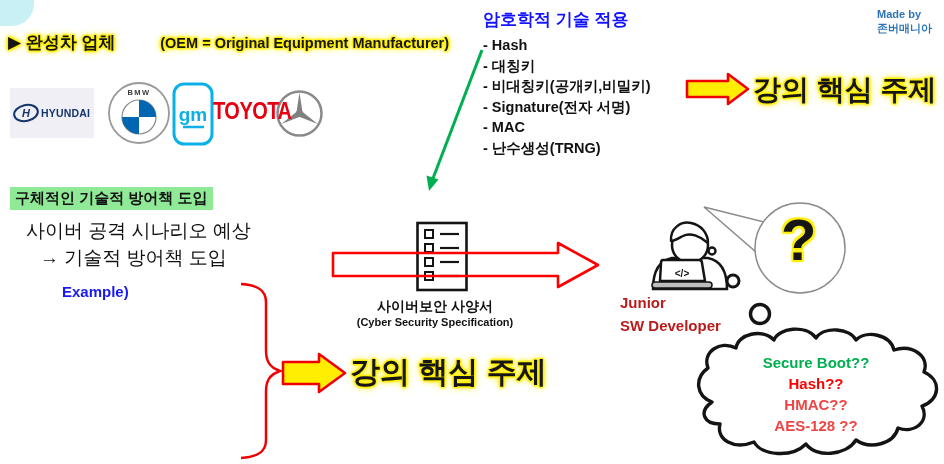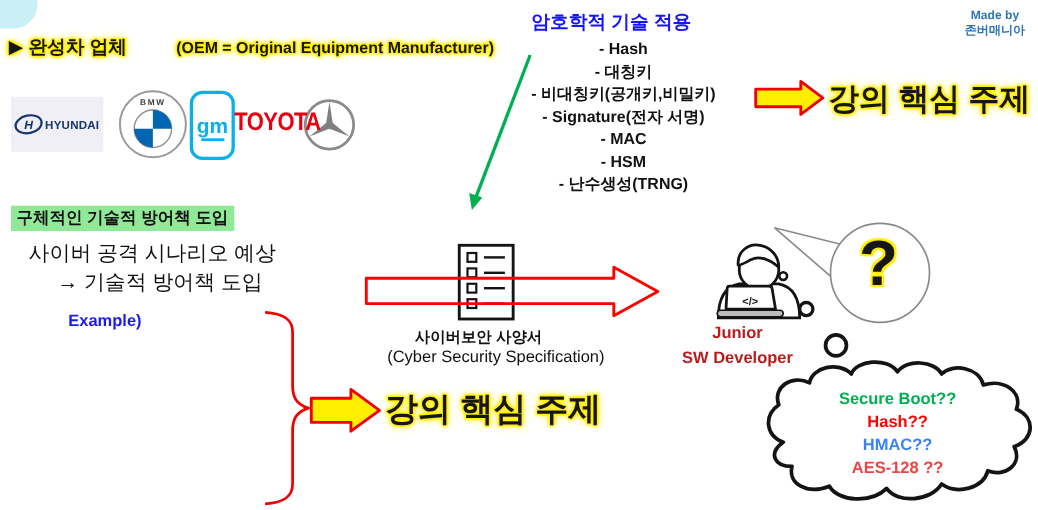--- a/index.html
+++ b/index.html
@@ -1,21 +1,21 @@
 <!DOCTYPE html>
 <html><head>
 <meta charset="utf-8">
 <style>
   html,body{margin:0;padding:0;background:#ffffff;}
   #canvas{
     position:relative;width:944px;height:464px;background:#ffffff;overflow:hidden;
     font-family:"Liberation Sans","DejaVu Sans",sans-serif;color:#111;
   }
   .abs{position:absolute;}
-  .txt{z-index:3;text-align:center;}
+  .txt{z-index:3;}
   #art{position:absolute;left:0;top:0;z-index:2;}
 
   
   .corner-blob{left:0;top:0;width:34px;height:26px;background:#c9f0f4;
     border-radius:0 0 22px 0;z-index:1;}
 
   
   .glow{color:#161616;font-weight:bold;
     text-shadow:0 0 3px #ffee00,0 0 6px #ffee00,1px 1px 2px #ffee00,
       -1px -1px 2px #ffee00,1px -1px 2px #ffee00,-1px 1px 2px #ffee00,0 0 10px #fff176;}
@@ -40,21 +40,21 @@
   .defense-title{left:10px;top:187px;font-size:15px;font-weight:bold;
     background:#8fe996;padding:2px 5px;white-space:nowrap;}
   .scenario{left:26px;top:217px;font-size:19px;line-height:27px;white-space:nowrap;}
   .scenario .l2{padding-left:14px;}
   .example-label{left:62px;top:283px;font-size:15px;font-weight:bold;color:#1a1aef;white-space:nowrap;}
   .secure-list{left:63px;top:300px;font-size:15.5px;line-height:24px;white-space:nowrap;}
 
   
   .spec-labels{left:352px;top:298px;width:166px;text-align:center;z-index:3;}
   .spec-labels .t1{font-size:14px;font-weight:bold;white-space:nowrap;}
-  .spec-labels .t2{font-size:15px;font-weight:normal;white-space:nowrap;}
+  .spec-labels .t2{font-size:11px;font-weight:bold;white-space:nowrap;}
 
   
   .junior{left:620px;top:291px;font-size:15px;font-weight:bold;color:#b91c1c;line-height:23px;white-space:nowrap;}
   .question-mark{left:781px;top:206px;font-size:58px;font-weight:bold;color:#161616;
     text-shadow:0 0 2px #ffee00,0 0 4px #ffee00,2px 2px 1px #ffee00,-2px -2px 1px #ffee00,
       2px -2px 1px #ffee00,-2px 2px 1px #ffee00;z-index:3;}
 
   
   .cloud-text{left:706px;top:352px;width:220px;text-align:center;
     font-size:15px;font-weight:bold;line-height:21px;z-index:3;white-space:nowrap;}
@@ -156,21 +156,20 @@
 
   <div class="abs toyota">TOYOTA</div>
 
   <div class="abs txt crypto-title">암호학적 기술 적용</div>
   <div class="abs txt crypto-list">
     <div>- Hash</div>
     <div>- 대칭키</div>
     <div>- 비대칭키(공개키,비밀키)</div>
     <div>- Signature(전자 서명)</div>
     <div>- MAC</div>
-    <div>- HSM</div>
     <div>- 난수생성(TRNG)</div>
   </div>
 
   <div class="abs txt made-by">
     <div>Made by</div>
     <div>존버매니아</div>
   </div>
 
   <div class="abs txt key-topic-top glow">강의 핵심 주제</div>
 
@@ -191,17 +190,17 @@
   <div class="abs txt junior">
     <div>Junior</div>
     <div>SW Developer</div>
   </div>
 
   <div class="abs question-mark">?</div>
 
   <div class="abs cloud-text">
     <div style="color: rgb(0, 176, 80);">Secure Boot??</div>
     <div style="color: rgb(255, 0, 0);">Hash??</div>
-    <div style="color: #3b82f6;">HMAC??</div>
+    <div style="color: #ef4444;">HMAC??</div>
     <div style="color: #ef4444;">AES-128 ??</div>
   </div>
 
 </div>
 
 </body></html>

